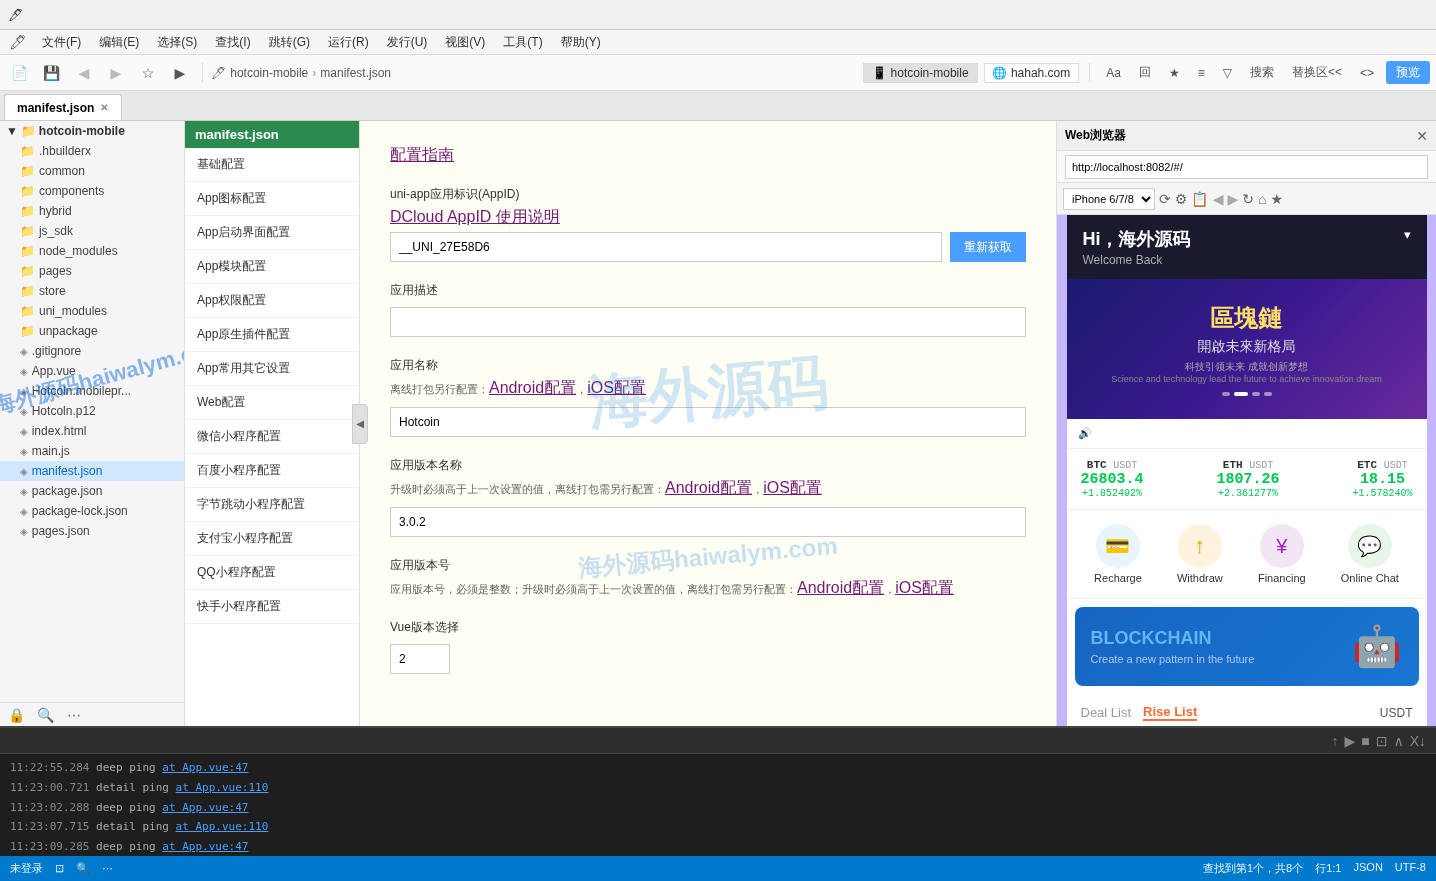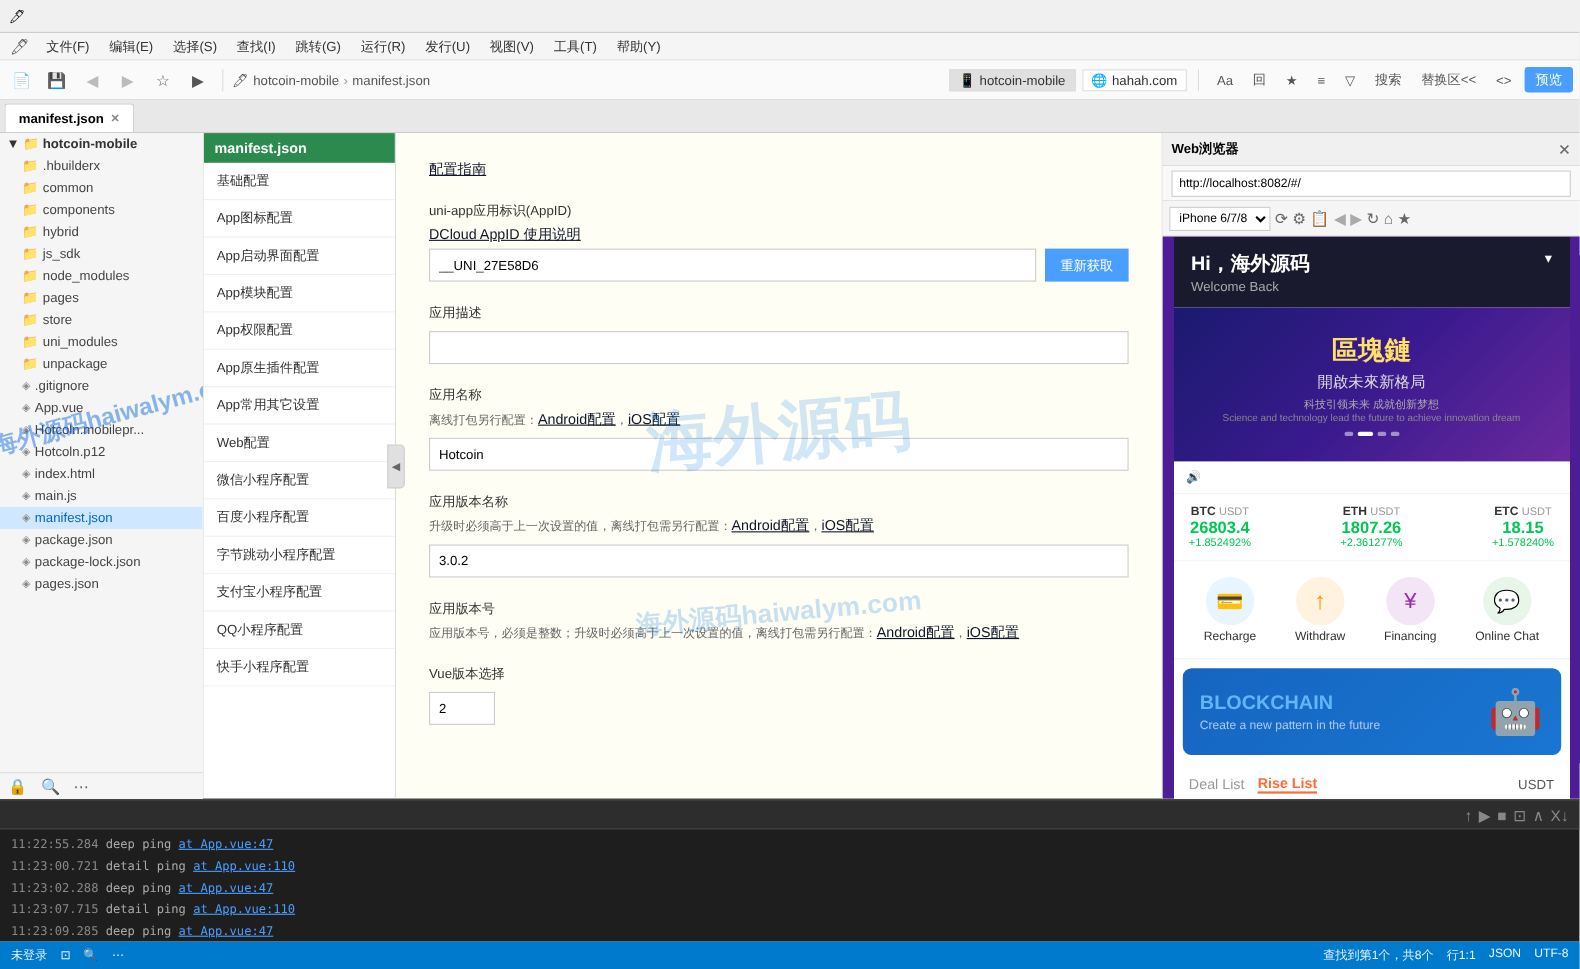--- a/index.html
+++ b/index.html
@@ -119,21 +119,21 @@
       flex: 1;
       padding: 20px 30px;
       overflow-y: auto;
       background: #fffef5;
     }
     .config-content h2 {
       font-size: 20px;
       color: #333;
       margin-bottom: 4px;
     }
-    .config-link { color: #0f172a; font-size: 13px; }
+    .config-link { color: #701a75; font-size: 16px; }
     .config-section { margin-top: 20px; }
     .config-label { font-size: 12px; color: #333; margin-bottom: 4px; }
     .config-sublabel { font-size: 11px; color: #666; margin-bottom: 4px; }
     .config-input-row { display: flex; gap: 8px; align-items: flex-start; }
     .config-input {
       flex: 1;
       height: 30px;
       border: 1px solid #ccc;
       padding: 0 8px;
       font-size: 12px;
@@ -229,21 +229,21 @@
     .browser-device-select {
       height: 22px;
       border: 1px solid #ccc;
       font-size: 11px;
       padding: 0 4px;
       background: white;
     }
     .browser-content {
       flex: 1;
       overflow: hidden;
-      background: #4c1d95;
+      background: #c4b5fd;
       display: flex;
       justify-content: center;
     }
     .phone-sim {
       width: 360px;
       background: white;
       overflow-y: auto;
       overflow-x: hidden;
     }
 
@@ -286,20 +286,21 @@
       font-size: 11px;
     }
     .price-limit-left { display: flex; align-items: center; gap: 4px; color: #555; }
 
     .crypto-row {
       display: flex;
       justify-content: space-between;
       padding: 10px 14px;
       background: white;
       border-bottom: 1px solid #f0f0f0;
+      font-family: Liberation Mono, monospace;
     }
     .crypto-item { text-align: center; }
     .crypto-pair { font-size: 11px; color: #333; font-weight: bold; }
     .crypto-pair span { font-size: 10px; color: #999; font-weight: normal; }
     .crypto-price { font-size: 15px; font-weight: bold; color: #00c853; }
     .crypto-change { font-size: 10px; color: #00c853; }
 
     .action-buttons {
       display: flex;
       justify-content: space-around;

